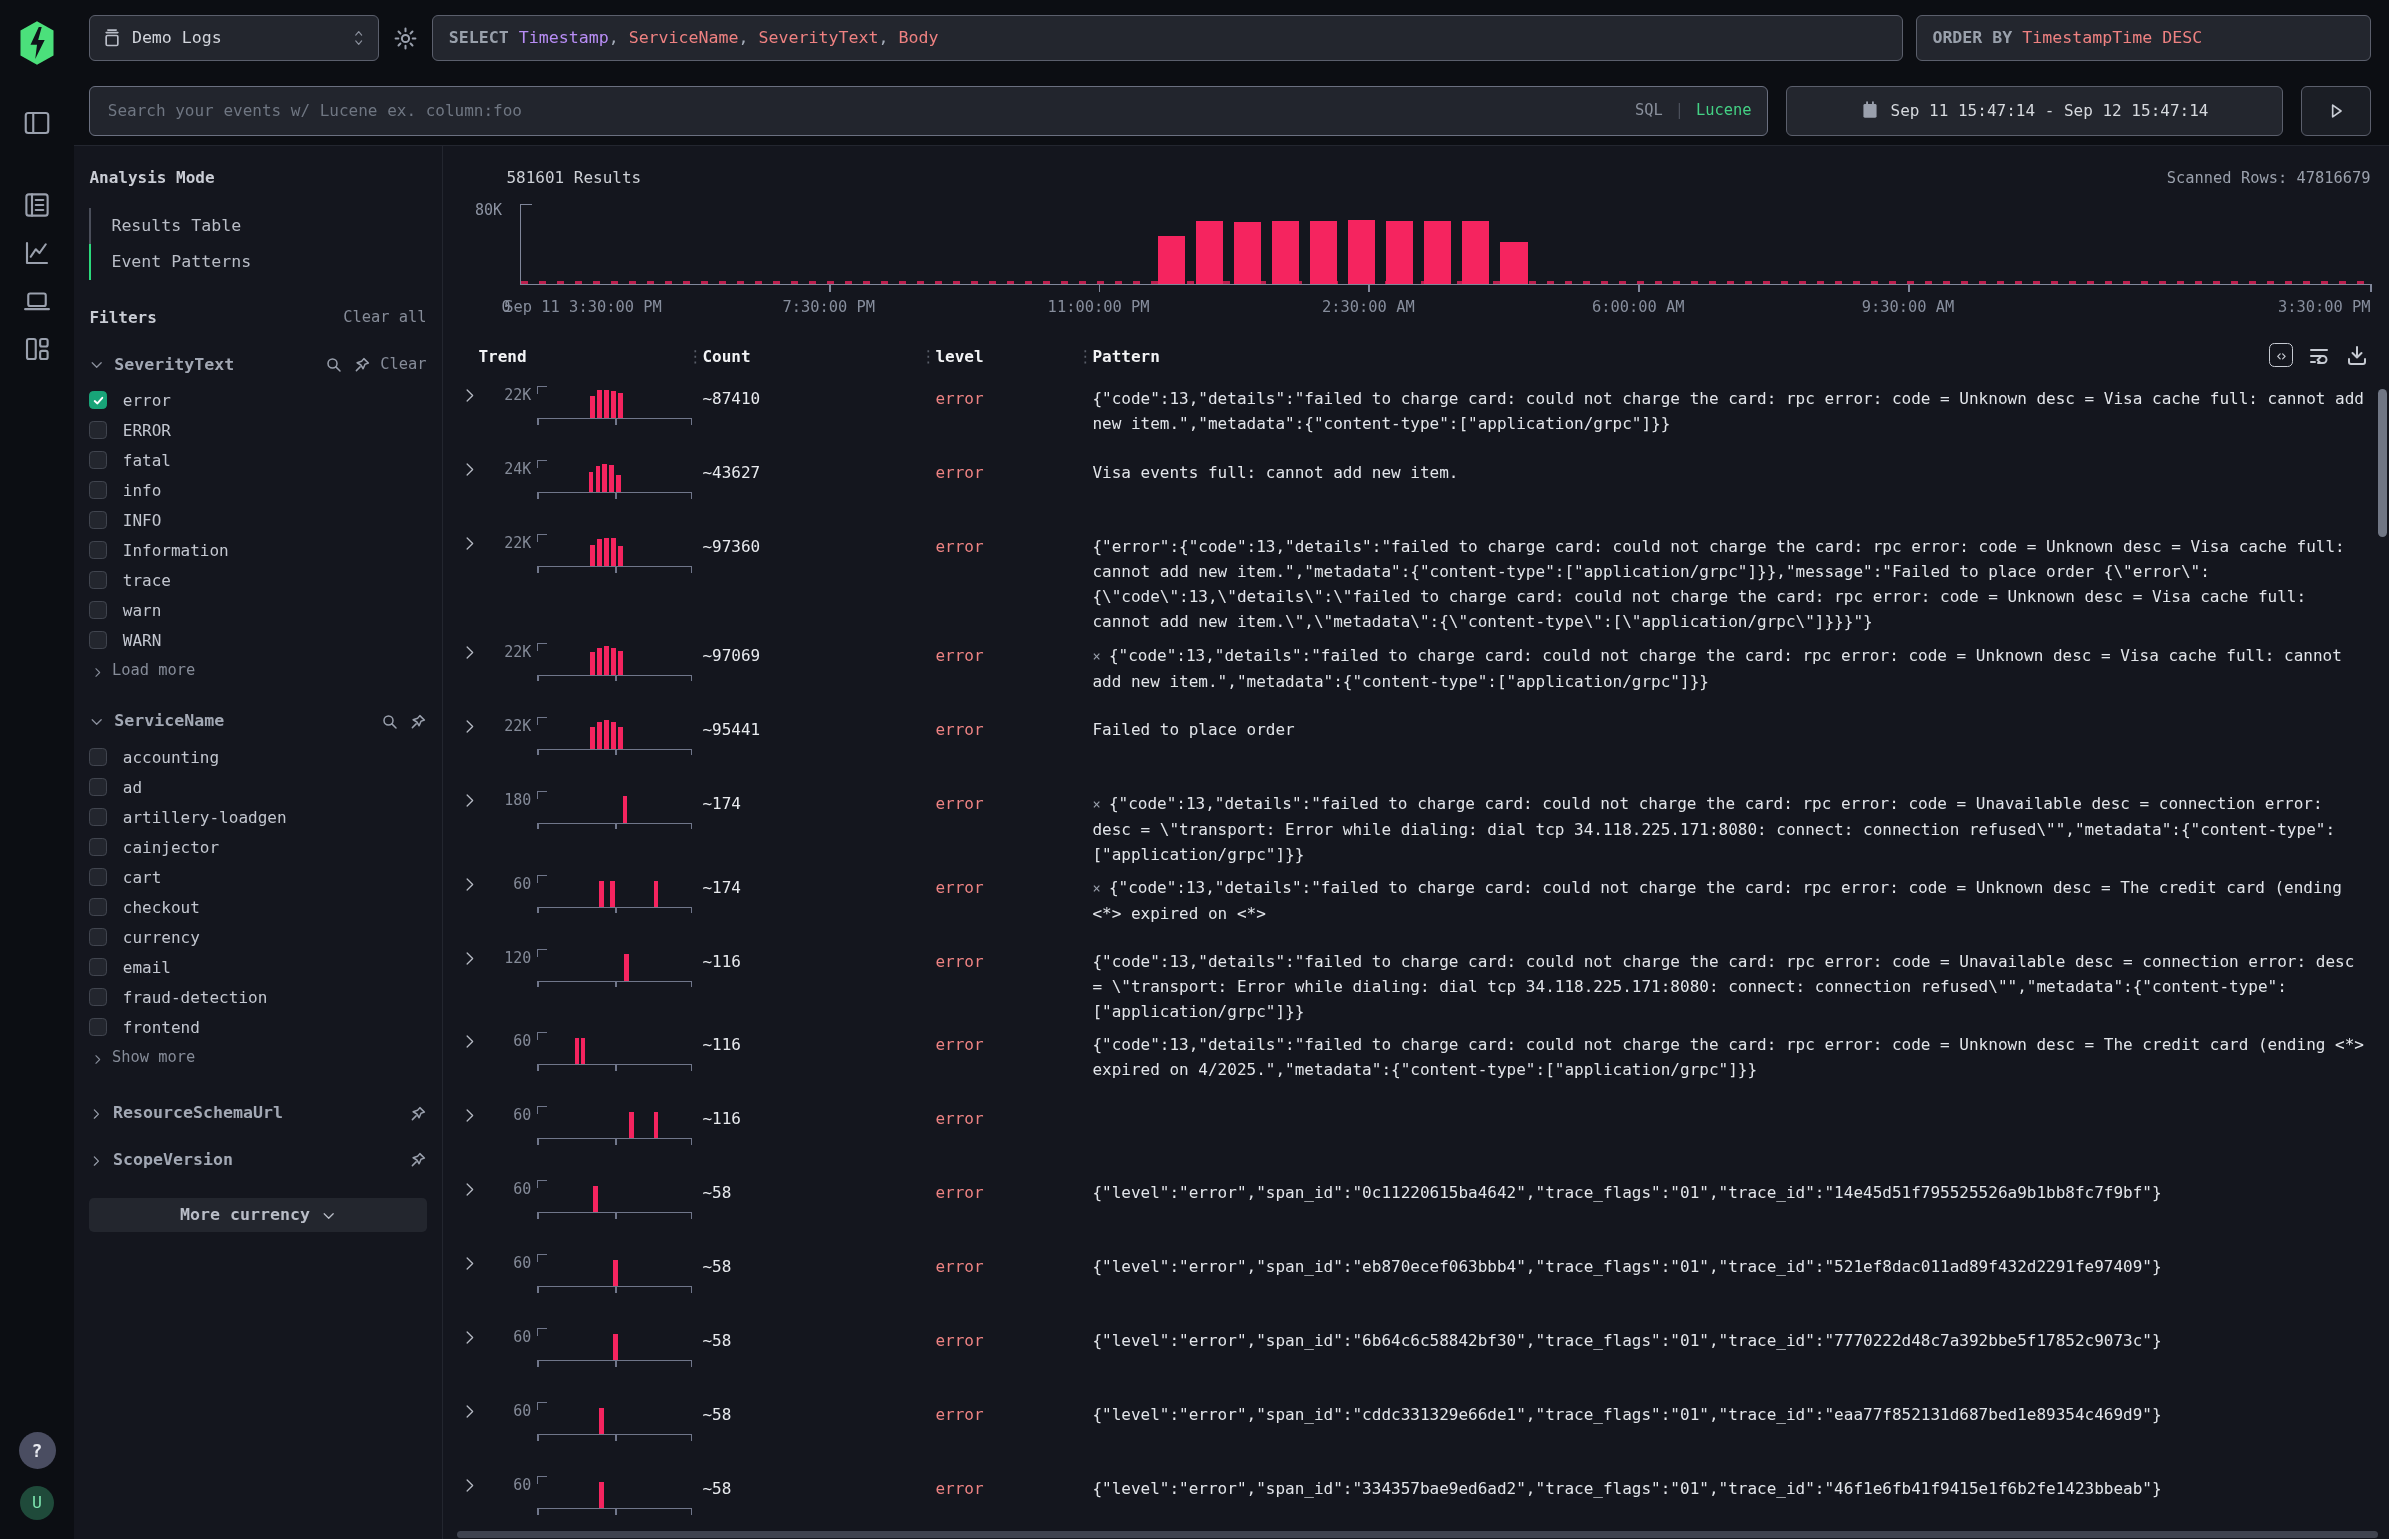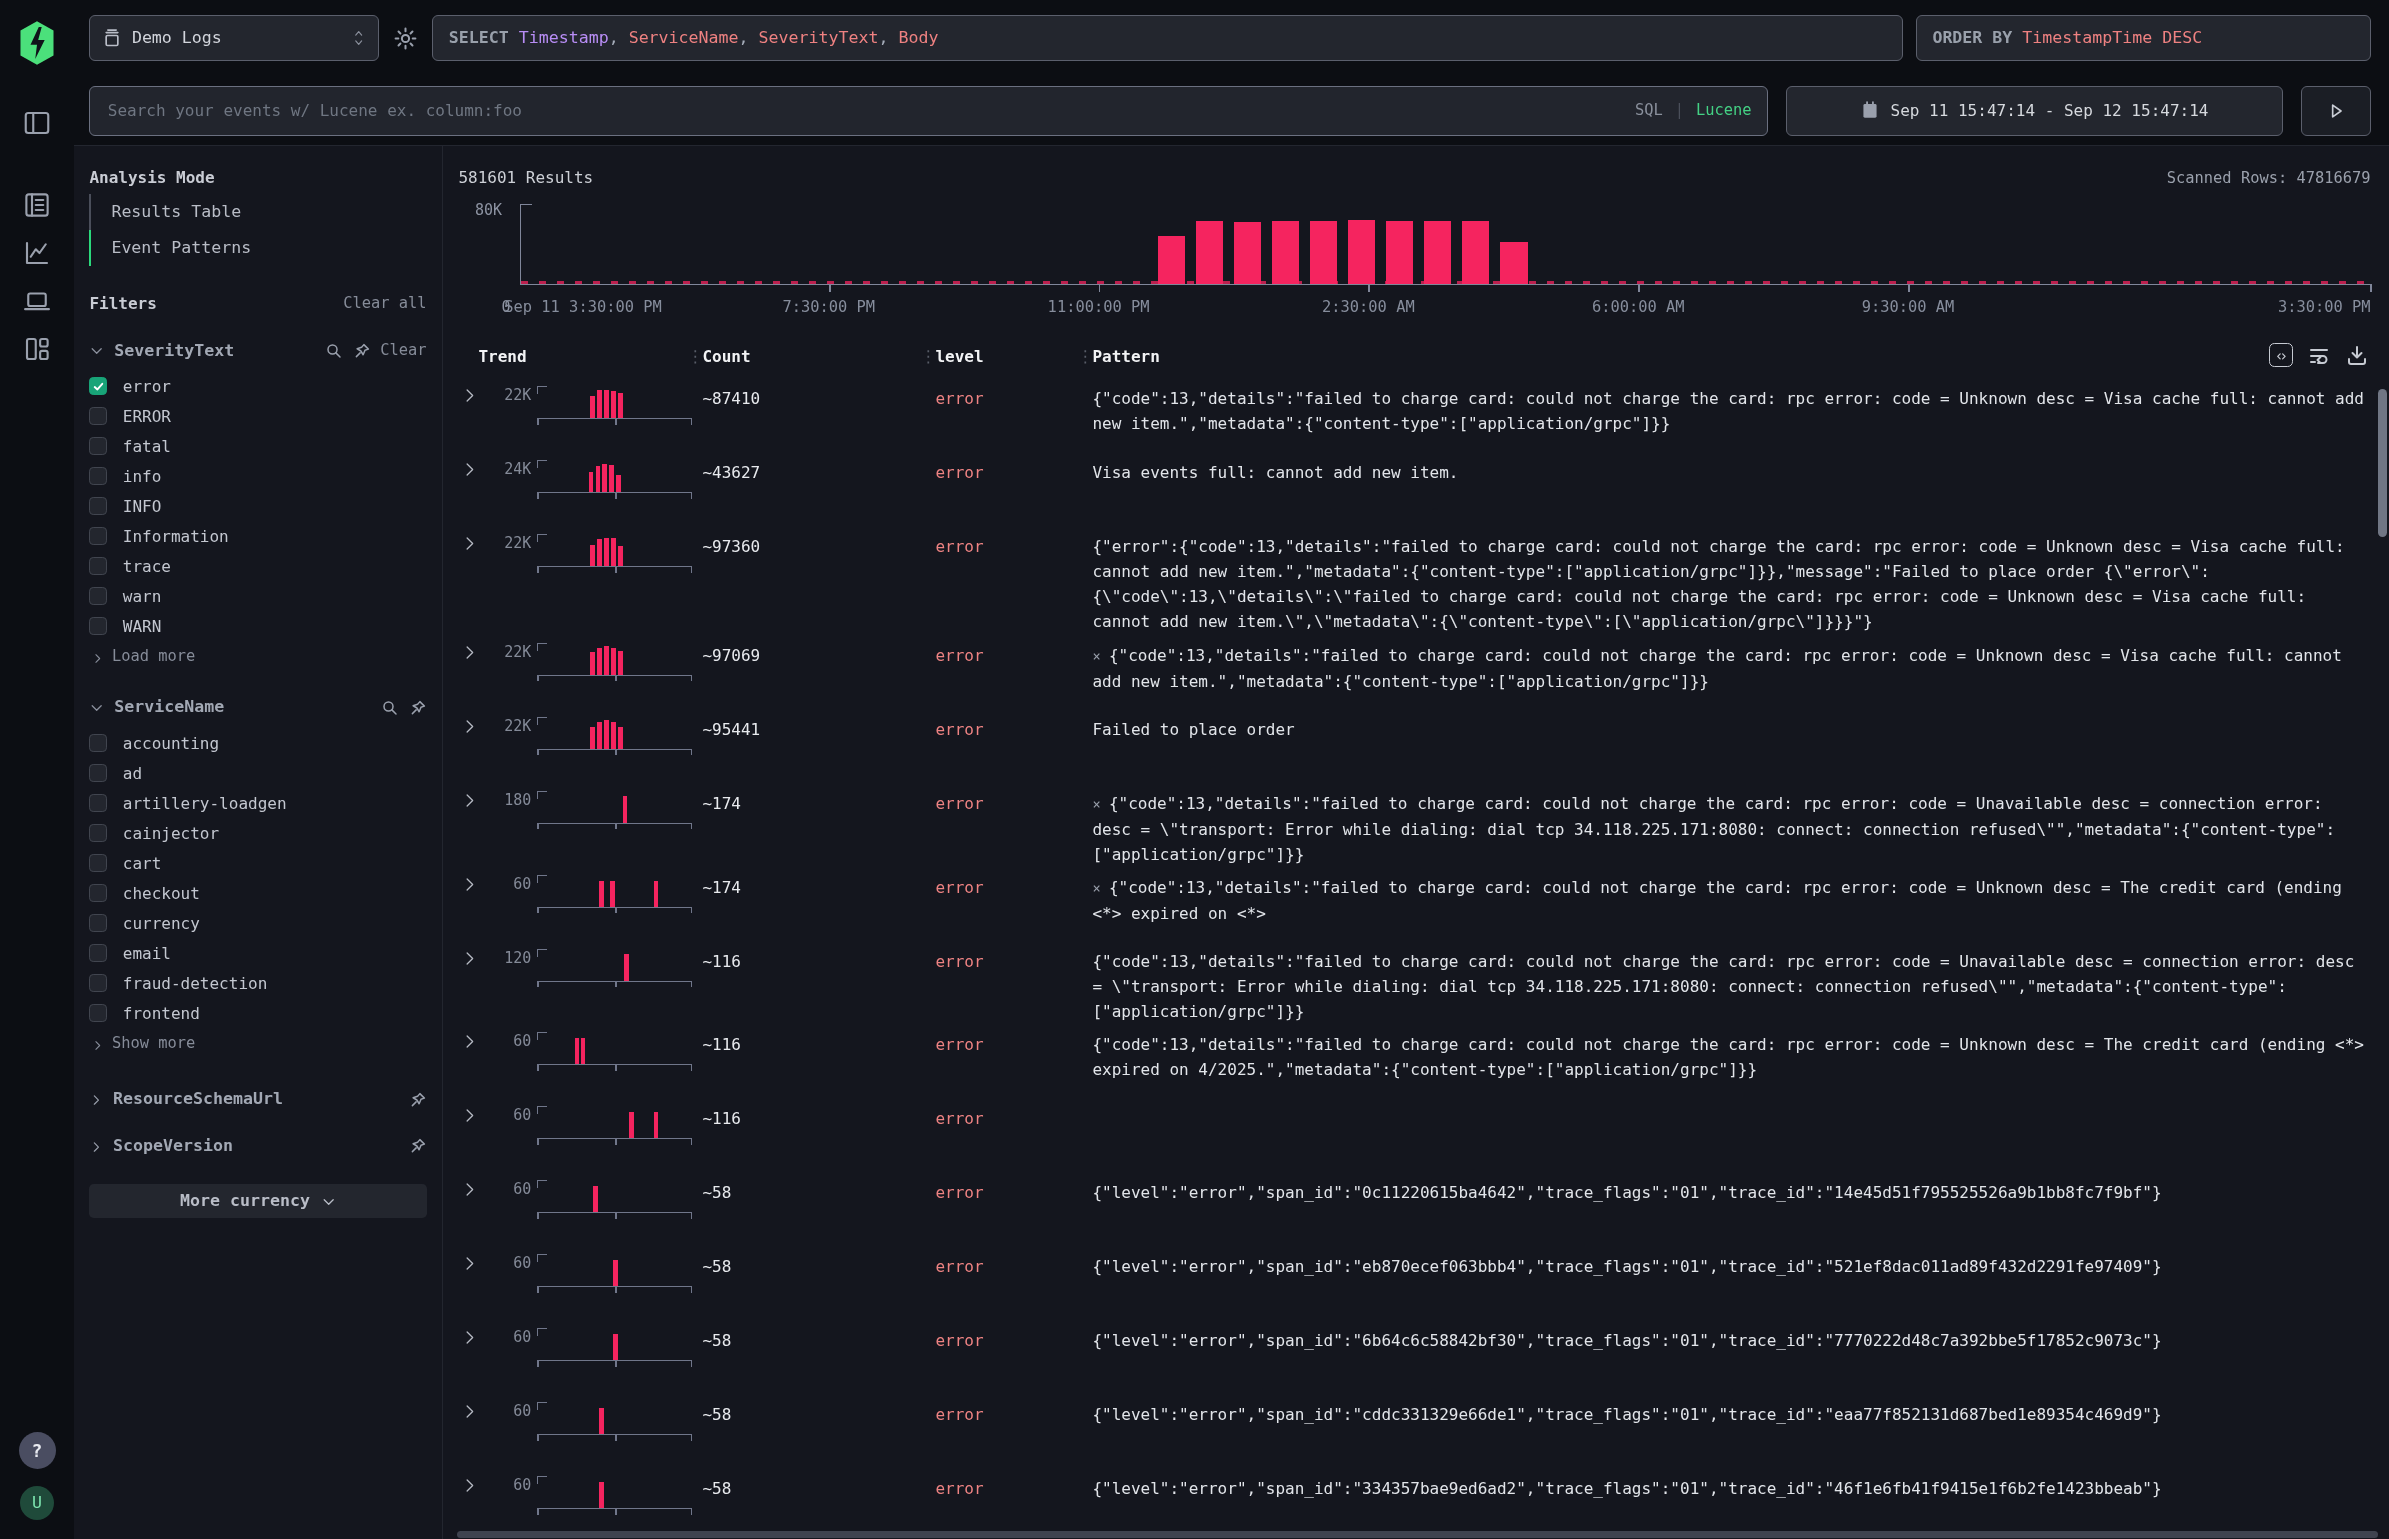--- a/index.html
+++ b/index.html
@@ -45,21 +45,21 @@
   .lang-lucene{color:#44d184;font-size:15.4px;}
   .date-box{width:497px;height:50px;justify-content:center;gap:12px;color:#d6d9de;font-size:16px;}
   .cal-ic{width:18px;height:19px;color:#9aa0ad;}
   .run-btn{width:70px;height:50px;background:#1b1e25;border:1.2px solid #5b5f6c;border-radius:6px;display:flex;align-items:center;justify-content:center;color:#c9cdd5;}
   .run-btn .tri{width:20px;height:20px;}
 
   
   .content{flex:1;display:flex;background:#14161e;border-top:1.2px solid #23262f;min-height:0;}
   .sidebar{width:369px;flex:0 0 369px;border-right:1.2px solid #23262f;padding:21.4px 15.4px 0 15.4px;}
   .sb-h{font-weight:bold;color:#c9ccd4;font-size:16px;}
-  .modes{margin-top:5px;}
+  .modes{margin-top:19px;}
   .mode{height:36px;display:flex;align-items:center;padding-left:20px;border-left:2.4px solid #4a4e5a;color:#b9bdc7;font-size:16.6px;}
   .mode.active{border-left-color:#2bd97c;}
   .filters-row{margin-top:27px;display:flex;align-items:center;justify-content:space-between;}
   .link-muted{color:#868c99;font-size:15.4px;}
   .grp-head{margin-top:25px;display:flex;align-items:center;gap:9.5px;}
   .grp-head .chev{width:15.4px;height:15.4px;color:#8a8f9c;flex:0 0 15.4px;}
   .grp-name{font-weight:bold;font-size:16.6px;color:#a2a8b4;}
   .grp-sp{flex:1;}
   .g-ic{width:18px;height:18px;color:#9aa0ad;}
   .fl-list{margin-top:9.5px;}
@@ -69,21 +69,21 @@
   .cb svg{width:13px;height:13px;stroke-width:3.5;}
   .fl-item .fl-lbl{margin-left:15.4px;color:#c3c7d0;font-size:16px;}
   .more-link{height:30px;display:flex;align-items:center;gap:8.3px;color:#868c99;font-size:15.4px;padding-left:1.2px;}
   .more-link .chev{width:13px;height:13px;flex:0 0 13px;}
   .col-grp{margin-top:30px;display:flex;align-items:center;gap:9.5px;}
   .more-filters{margin-top:27px;height:34px;background:#23262e;border-radius:4.7px;display:flex;align-items:center;justify-content:center;gap:10.7px;color:#b9bdc7;font-weight:bold;font-size:16.6px;}
   .more-filters .chev{width:15.4px;height:15.4px;}
 
   
   .main{flex:1;min-width:0;padding:21.4px 18.4px 0 15.4px;position:relative;}
-  .results-row{display:flex;align-items:center;justify-content:space-between;}
+  .results-row{display:flex;align-items:center;justify-content:space-between;margin-left:48px;}
   .results-count{color:#cdd0d6;font-size:16px;}
   .scanned{color:#9aa0ac;font-size:15.4px;}
 
   .chart-wrap{margin-top:15.4px;position:relative;}
   .plot{margin-left:62px;height:81px;position:relative;border-left:1.8px solid #80869a;border-bottom:1.8px solid #80869a;}
   .plot::before{content:'';position:absolute;left:0;top:0;width:10.7px;border-top:1.8px solid #80869a;}
   .y-max{position:absolute;top:-4.7px;left:16.6px;color:#8d93a2;font-size:15px;}
   .y-zero{position:absolute;bottom:1.2px;left:43px;color:#8d93a2;font-size:15px;}
   .cbar{position:absolute;bottom:0;background:#f5245f;}
   .noise{position:absolute;bottom:0;left:0;right:0;height:3px;opacity:.75;

